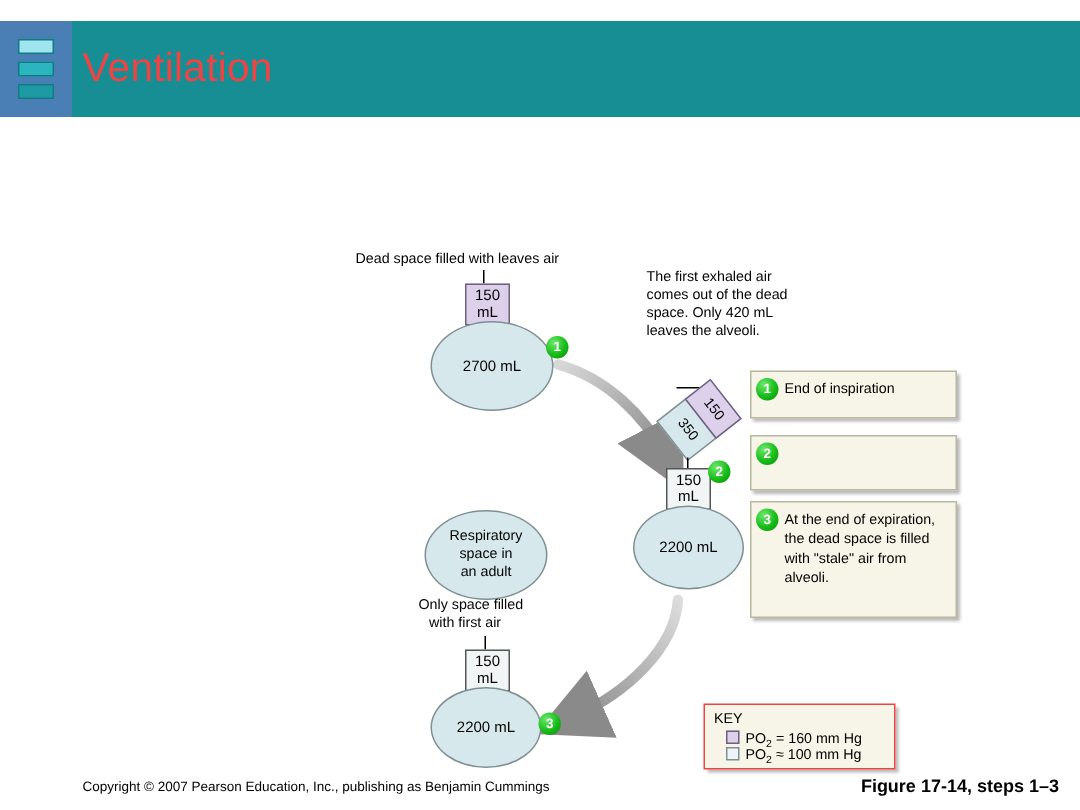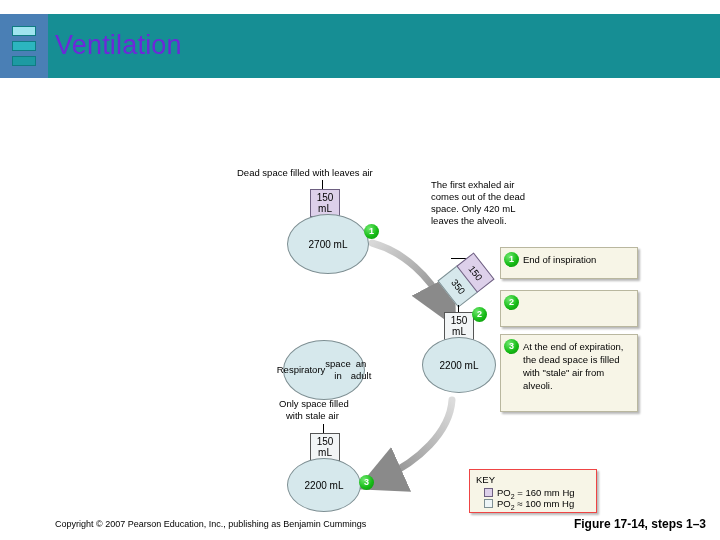--- a/index.html
+++ b/index.html
@@ -13,21 +13,21 @@
   #slide{position:absolute;left:0;top:0;width:720px;height:540px;}
 
   
   .hdr{position:absolute;left:0;top:14px;width:720px;height:64px;background:#168e94;}
   .hdr-left{position:absolute;left:0;top:14px;width:48px;height:64px;background:#4a7fb5;}
   .hdr-icon{position:absolute;left:12px;top:26px;width:24px;height:40px;}
   .hdr-icon i{display:block;width:24px;height:10px;margin-bottom:5px;border:1px solid #0f7c82;box-sizing:border-box;}
   .hdr-icon i.b1{background:#9fe4ef;}
   .hdr-icon i.b2{background:#2cb5bf;}
   .hdr-icon i.b3{background:#1d9aa2;}
-  .hdr-title{position:absolute;left:55px;top:30px;color:#6d28d9;font-size:27px;font-weight:400;letter-spacing:.2px;}
+  .hdr-title{position:absolute;left:55px;top:30px;color:#ef4444;font-size:27px;font-weight:400;letter-spacing:.2px;}
 
   
   .lbl{position:absolute;font-size:9.5px;color:#000;line-height:12px;white-space:nowrap;}
   .lbl.wrap{white-space:normal;}
 
   
   .alv{position:absolute;border:1px solid #7e8f93;border-radius:50%;
        background:#d6e8ec;display:flex;align-items:center;justify-content:center;
        font-size:10px;color:#000;}
   
@@ -45,21 +45,21 @@
   .exh .p{position:absolute;left:24px;top:0;width:22px;height:34px;background:#ddd0ea;
           border:1px solid #6d5f80;box-sizing:border-box;
           display:flex;align-items:center;justify-content:center;}
   .exh .b{position:absolute;left:0;top:0;width:25px;height:34px;background:#d6e8ec;
           border:1px solid #7e8f93;box-sizing:border-box;
           display:flex;align-items:center;justify-content:center;}
   .exh span{font-size:9.5px;transform:rotate(90deg);display:block;}
 
   
   .cycle{position:absolute;border:1px solid #7e8f93;border-radius:50%;background:#d6e8ec;
-         display:flex;flex-direction:row;align-items:center;justify-content:center;
+         display:flex;flex-direction:column;align-items:center;justify-content:center;
          font-size:9.5px;line-height:12px;color:#000;text-align:center;}
 
   
   .badge{position:absolute;width:15px;height:15px;border-radius:50%;
          background:radial-gradient(circle at 35% 30%,#6ee86e 0%,#17bc17 55%,#0a8c0a 100%);
          color:#fff;font-size:9px;font-weight:bold;line-height:15px;text-align:center;}
 
   
   .callout{position:absolute;background:#f7f5e7;border:1px solid #b9b79f;
            box-shadow:2px 2px 2px rgba(0,0,0,.28);}
@@ -155,21 +155,21 @@
   </div>
   <div class="badge" style="left:472px;top:307px;">2</div>
 
   <div class="cycle" style="left:283px;top:340px;width:80px;height:58px;">
     <span>Respiratory</span>
     <span>space in</span>
     <span>an adult</span>
   </div>
 
   <div class="lbl" style="left:279px;top:398px;">Only space filled</div>
-  <div class="lbl" style="left:286px;top:410px;">with stale air</div>
+  <div class="lbl" style="left:286px;top:410px;">with first air</div>
   <div class="leader" style="left:323px;top:424px;width:1px;height:9px;"></div>
   <div class="ds stale" style="left:310px;top:433px;width:28px;height:26px;">
     <span class="u">150</span>
     <span class="u">mL</span>
   </div>
   <div class="alv" style="left:287px;top:458px;width:72px;height:52px;">
     <span>2200 mL</span>
   </div>
   <div class="badge" style="left:359px;top:475px;">3</div>
 

